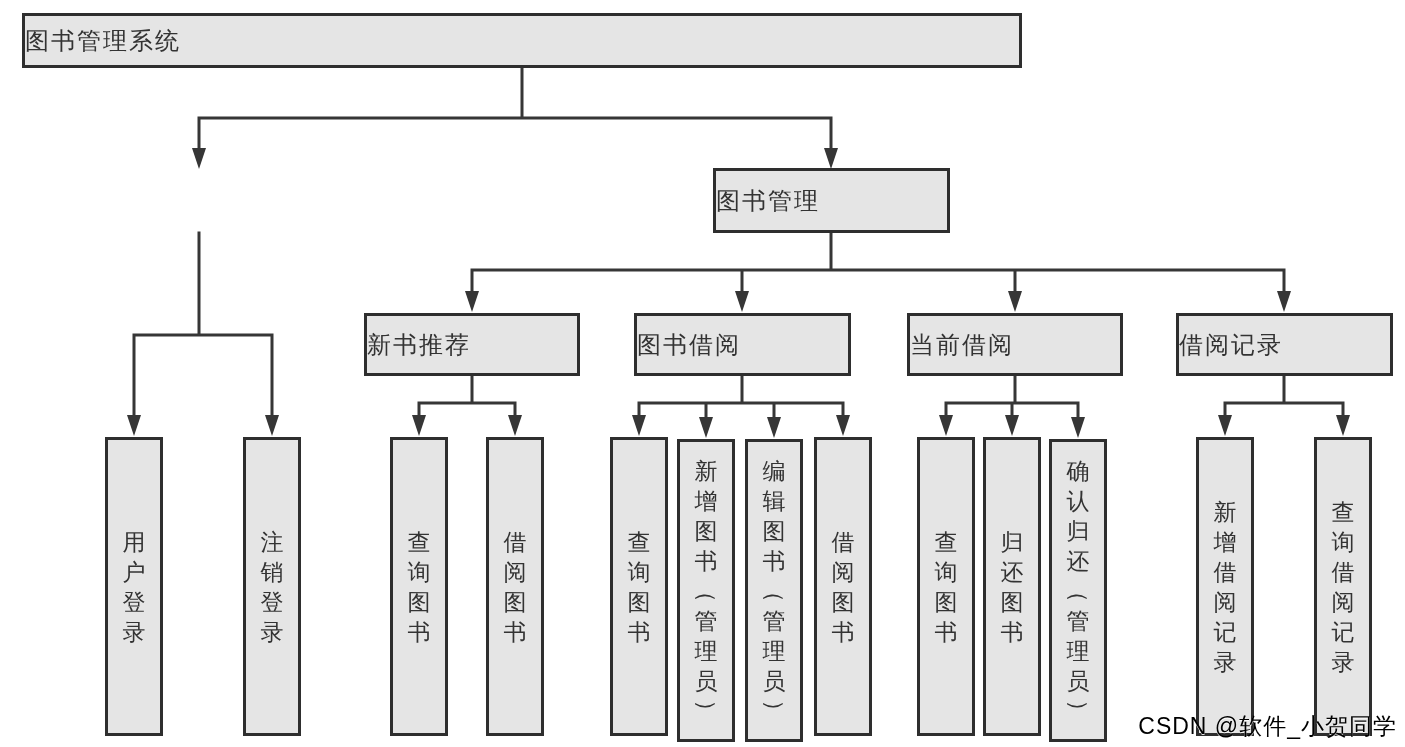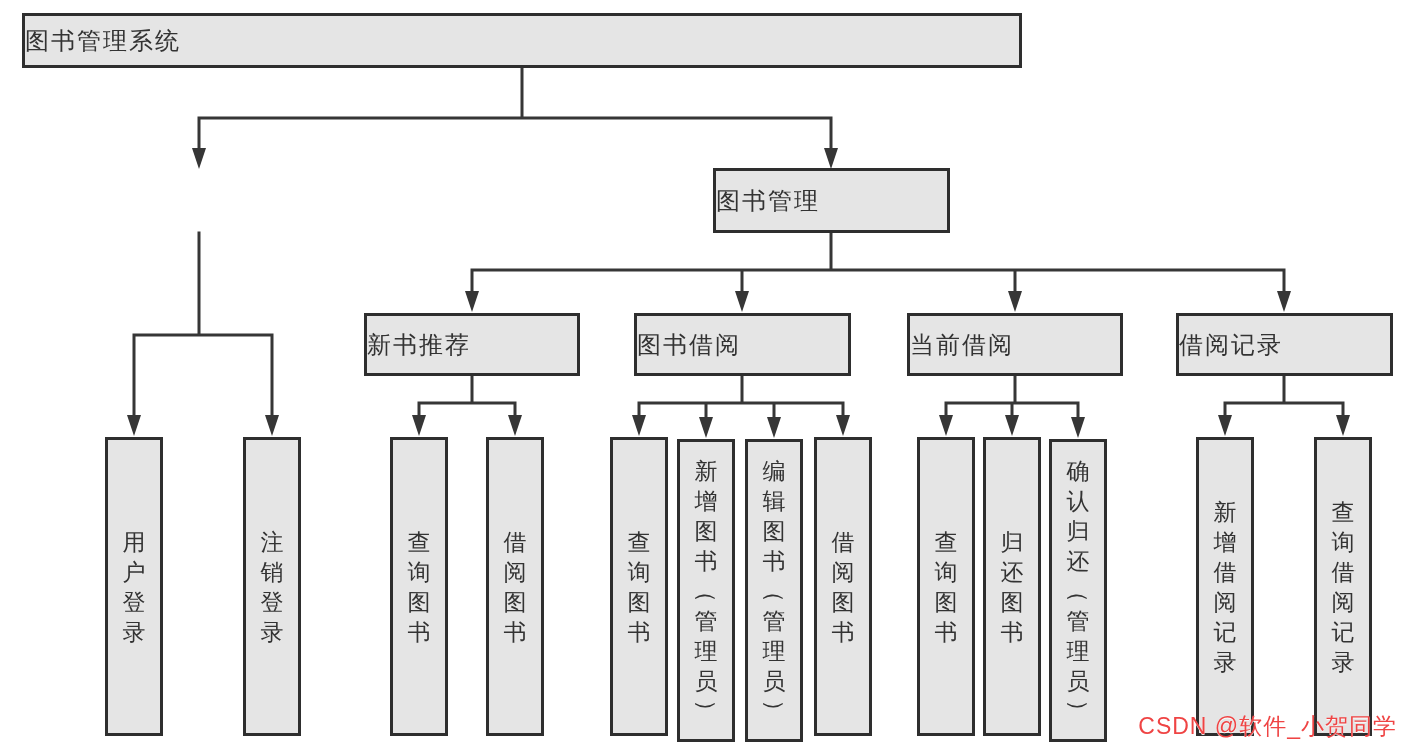--- a/index.html
+++ b/index.html
@@ -33,21 +33,21 @@
     display:flex;flex-direction:column;align-items:center;justify-content:center;
     font-size:23px;color:#333333;
     width:100%;height:100%;
   }
   .vtext span{display:block;height:30px;line-height:30px;text-align:center;}
   .vtext span.rot{transform:rotate(90deg);}
   .watermark{
     position:absolute;
     top:711px;right:8px;
     font-size:23px;
-    color:#ef4444;
+    color:#000000;
     text-shadow:0 1px 0 rgba(255,255,255,0.85);
     white-space:nowrap;
     letter-spacing:1px;
   }
 </style>
 </head>
 <body>
 
 <div class="stage">
 

